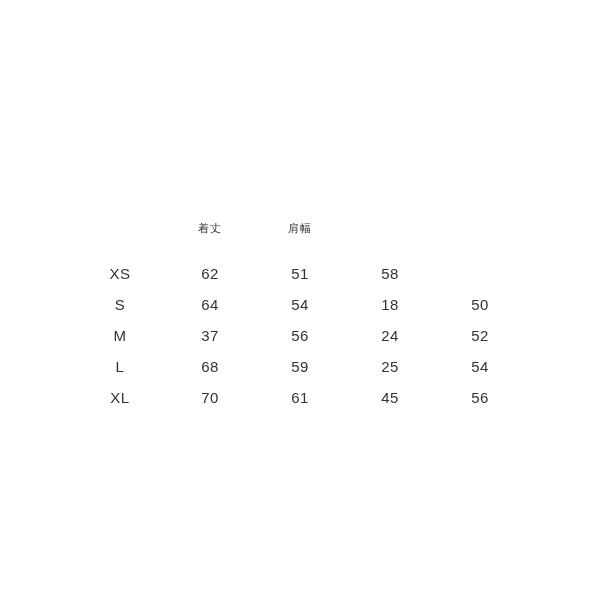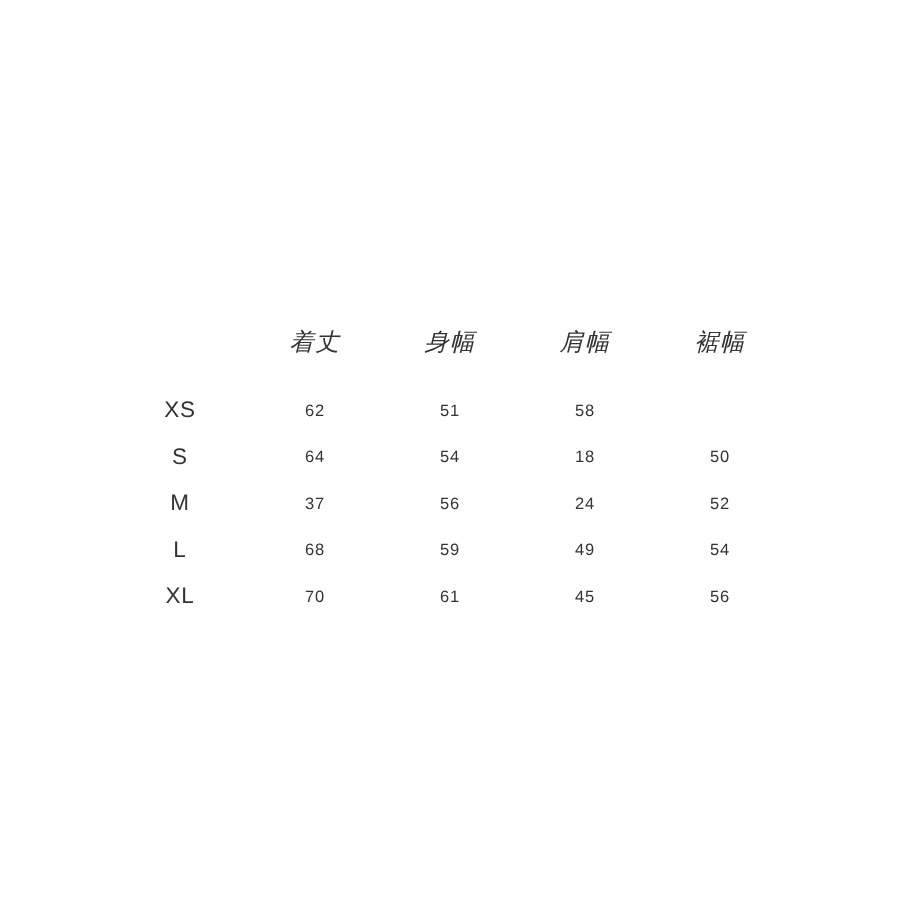--- a/index.html
+++ b/index.html
@@ -29,47 +29,44 @@
     height: 31px;
     align-items: center;
   }
   .row.header-row {
     height: 28px;
     margin-bottom: 16px;
   }
   .cell {
     width: 90px;
     text-align: center;
-    font-size: 11px;
+    font-size: 15px;
     letter-spacing: 0.5px;
     color: #333333;
   }
   .cell.col-header {
-    font-size: 16px;
+    font-size: 11px;
     letter-spacing: 1px;
     font-weight: 400;
-    font-style: italic;
   }
   .cell.size-label {
     font-size: 15px;
     letter-spacing: 0.5px;
   }
 </style>
 </head>
 <body>
 
 <div class="canvas">
   <div class="size-chart">
 
     <div class="row header-row">
       <div class="cell col-header"></div>
       <div class="cell col-header">着丈</div>
-      <div class="cell col-header">身幅</div>
       <div class="cell col-header">肩幅</div>
-      <div class="cell col-header">裾幅</div>
     </div>
 
     <div class="row">
       <div class="cell size-label">XS</div>
       <div class="cell">62</div>
       <div class="cell">51</div>
       <div class="cell">58</div>
     </div>
 
     <div class="row">
@@ -85,21 +82,21 @@
       <div class="cell">37</div>
       <div class="cell">56</div>
       <div class="cell">24</div>
       <div class="cell">52</div>
     </div>
 
     <div class="row">
       <div class="cell size-label">L</div>
       <div class="cell">68</div>
       <div class="cell">59</div>
-      <div class="cell">49</div>
+      <div class="cell">25</div>
       <div class="cell">54</div>
     </div>
 
     <div class="row">
       <div class="cell size-label">XL</div>
       <div class="cell">70</div>
       <div class="cell">61</div>
       <div class="cell">45</div>
       <div class="cell">56</div>
     </div>

